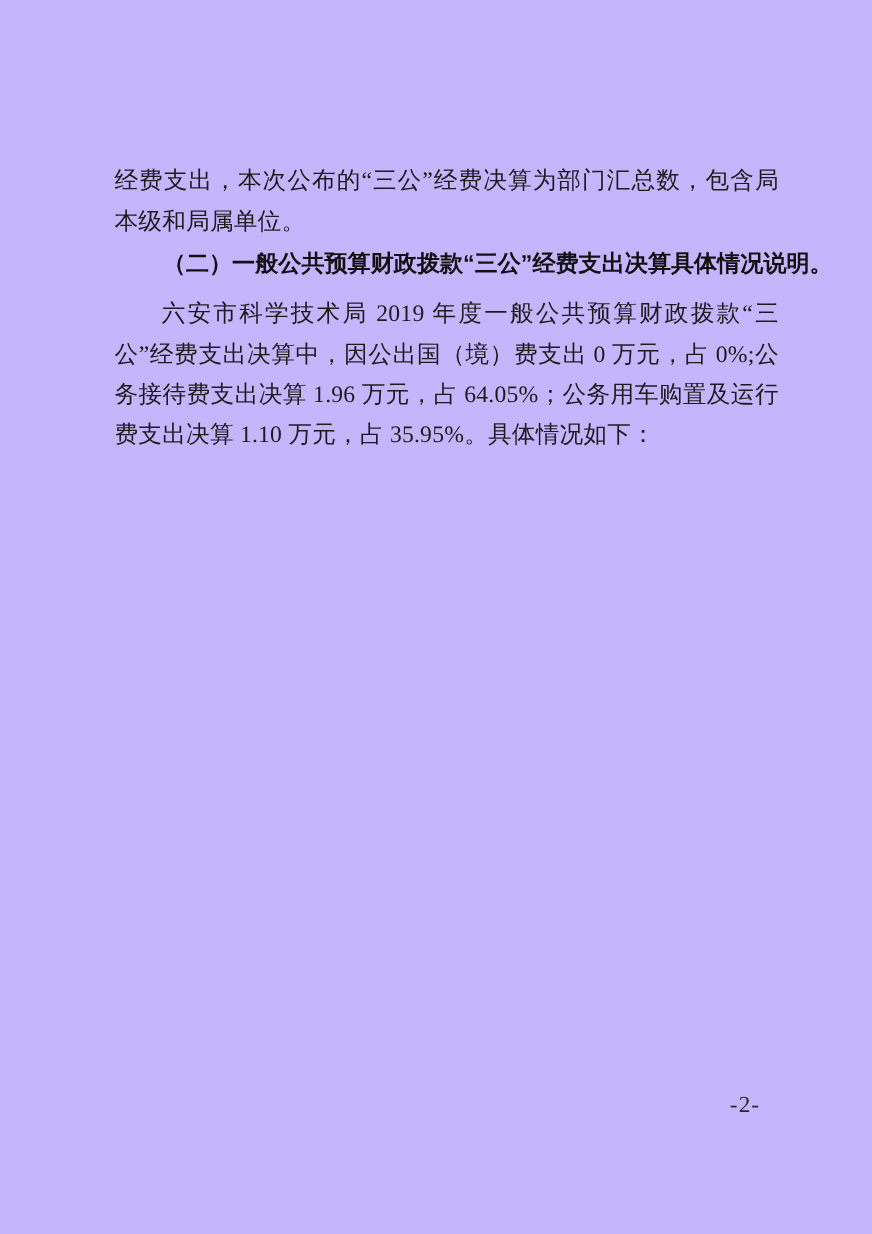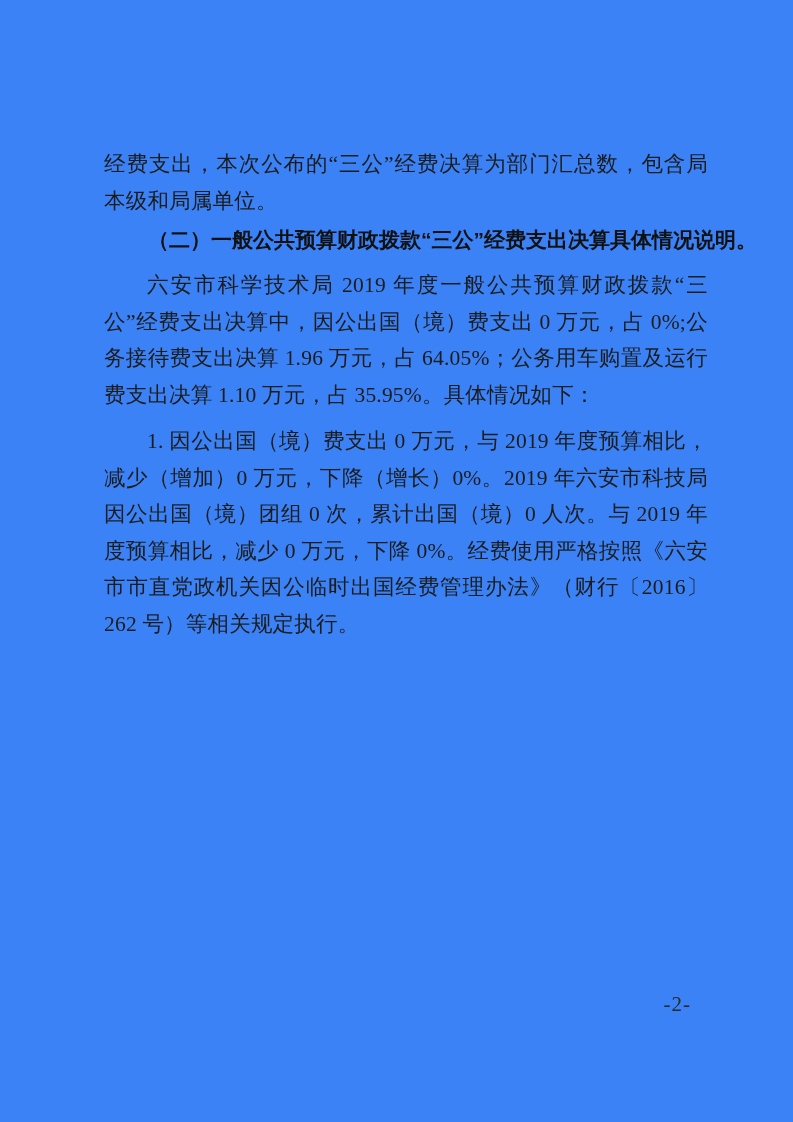--- a/index.html
+++ b/index.html
@@ -4,21 +4,21 @@
 <style>
   html, body {
     margin: 0;
     padding: 0;
     background: #ffffff;
   }
   .page {
     position: relative;
     width: 793px;
     height: 1122px;
-    background: #3b82f6;
+    background: #c4b5fd;
     overflow: hidden;
     font-family: "Liberation Serif", "DejaVu Serif", serif;
     color: #1c1c1c;
   }
   .content {
     position: absolute;
     left: 104px;
     top: 146px;
     width: 604px;
   }
@@ -60,16 +60,15 @@
   }
 </style>
 </head>
 <body>
 
 <div class="page">
   <main class="content">
     <p class="para no-indent par-1">经费支出，本次公布的“三公”经费决算为部门汇总数，包含局本级和局属单位。</p>
     <h2 class="heading">（二）一般公共预算财政拨款“三公”经费支出决算具体情况说明。</h2>
     <p class="para par-3">六安市科学技术局 2019 年度一般公共预算财政拨款“三公”经费支出决算中，因公出国（境）费支出 0 万元，占 0%;公务接待费支出决算 1.96 万元，占 64.05%；公务用车购置及运行费支出决算 1.10 万元，占 35.95%。具体情况如下：</p>
-    <p class="para par-4">1. 因公出国（境）费支出 0 万元，与 2019 年度预算相比，减少（增加）0 万元，下降（增长）0%。2019 年六安市科技局因公出国（境）团组 0 次，累计出国（境）0 人次。与 2019 年度预算相比，减少 0 万元，下降 0%。经费使用严格按照《六安市市直党政机关因公临时出国经费管理办法》（财行〔2016〕262 号）等相关规定执行。</p>
   </main>
   <div class="page-number">-2-</div>
 </div>
 
 </body></html>

